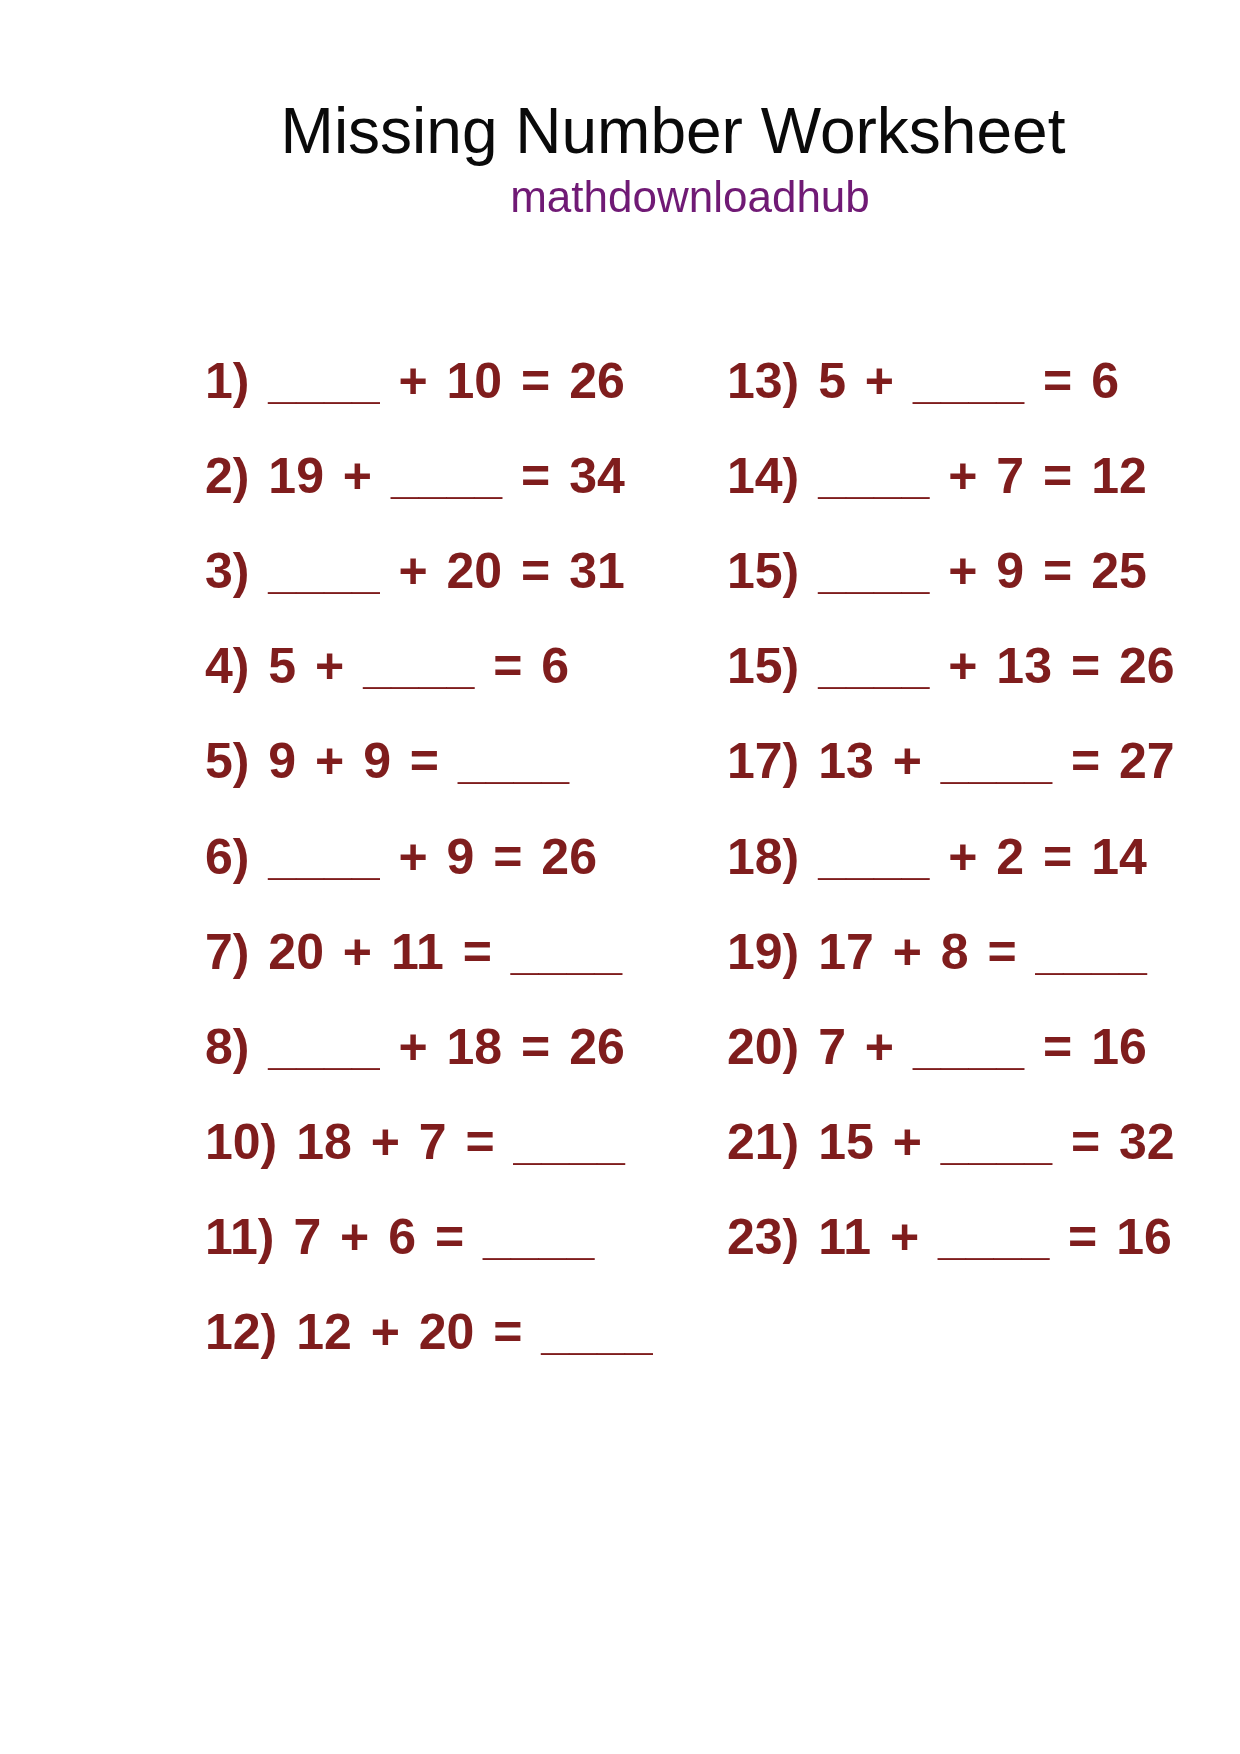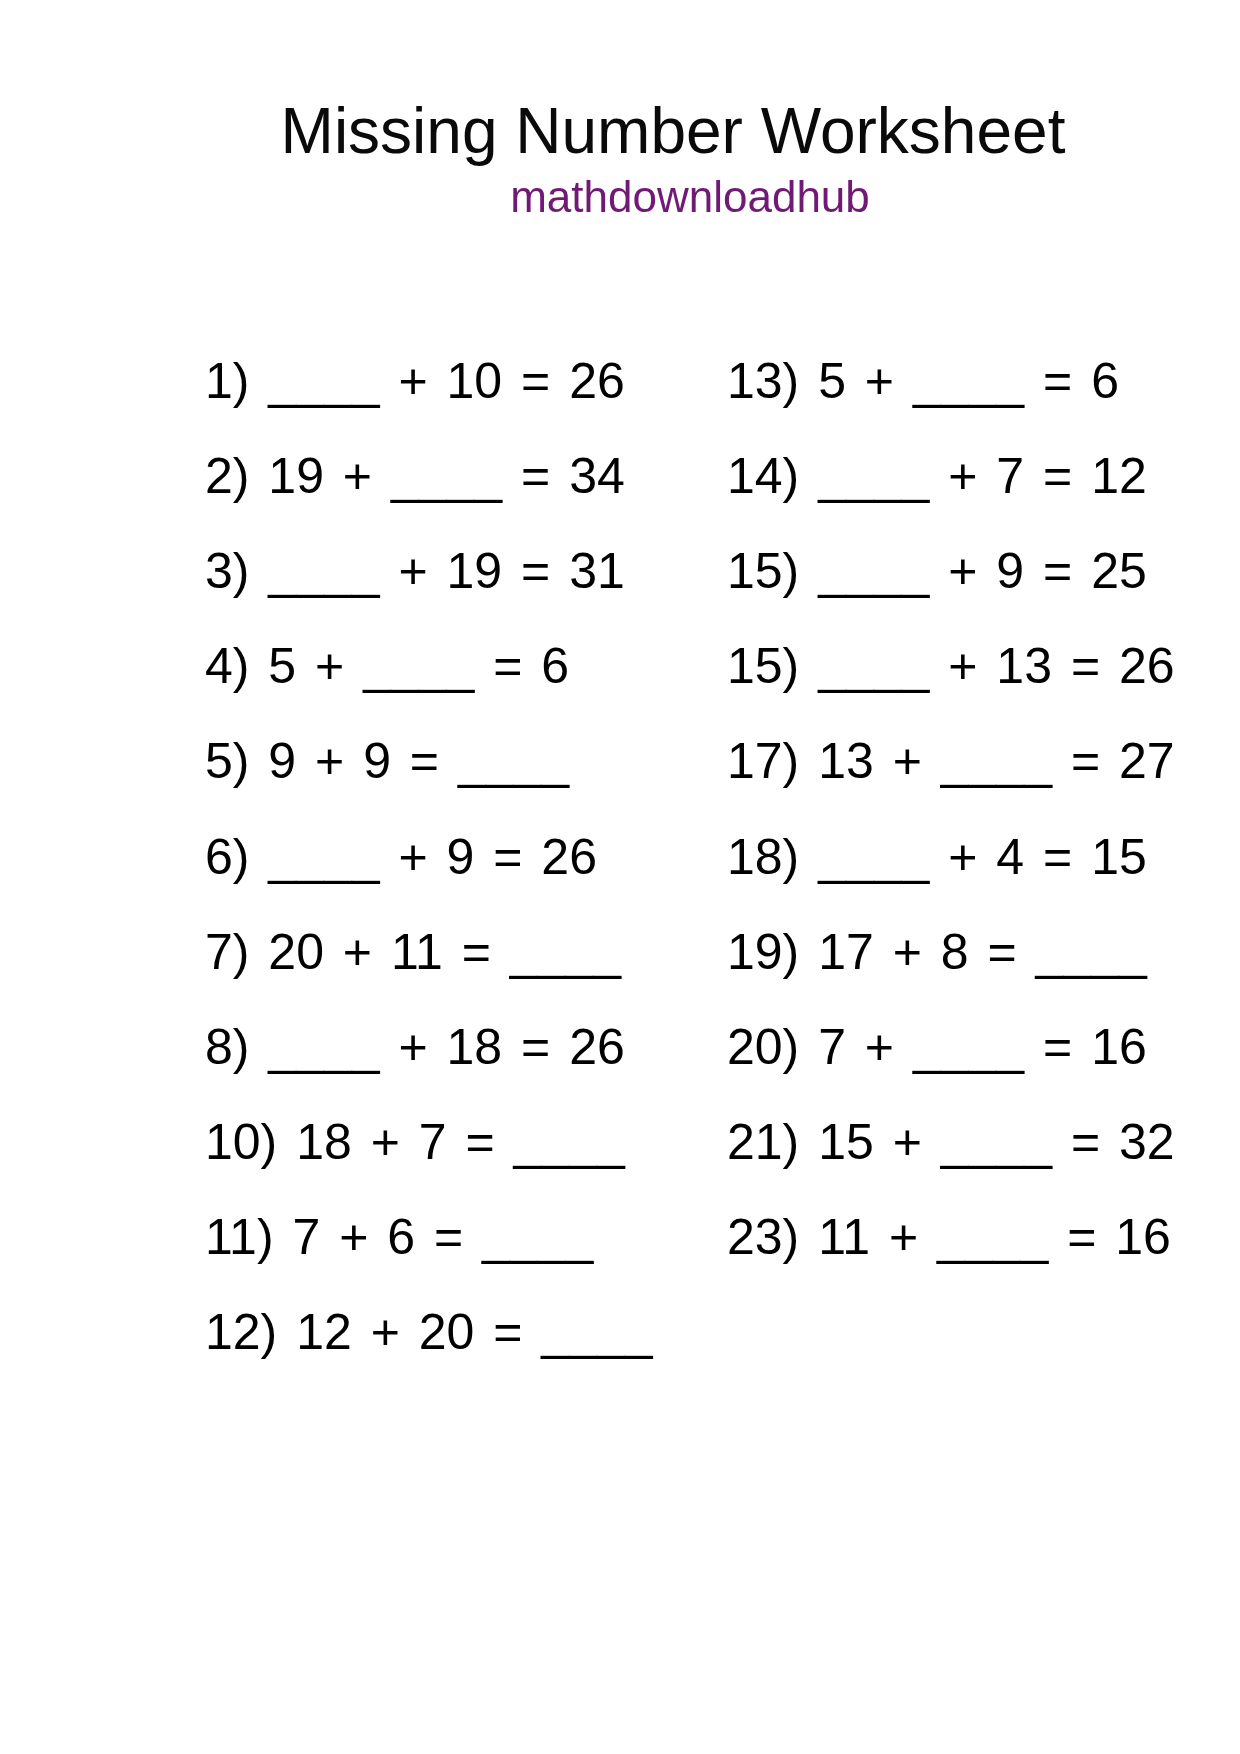--- a/index.html
+++ b/index.html
@@ -47,43 +47,43 @@
   .column.left  { left: 205px; }
   .column.right { left: 705px; margin-left: 22px; }
   .prob-row {
     height: 95.2px;
     display: flex;
     align-items: center;
   }
   .prob-text {
     font-size: 50px;
     line-height: 1;
-    font-weight: 400;
-    color: #000000;
+    font-weight: 700;
+    color: #7f1d1d;
     white-space: nowrap;
     word-spacing: 0.1em;
   }
 </style>
 </head>
 <body>
 
 <div class="page">
 
   <div class="title">Missing Number Worksheet</div>
   <div class="subtitle">mathdownloadhub</div>
 
   <div class="column left">
     <div class="prob-row">
         <span class="prob-text">1) ____ + 10 = 26</span>
       </div>
     <div class="prob-row">
         <span class="prob-text">2) 19 + ____ = 34</span>
       </div>
     <div class="prob-row">
-        <span class="prob-text">3) ____ + 19 = 31</span>
+        <span class="prob-text">3) ____ + 20 = 31</span>
       </div>
     <div class="prob-row">
         <span class="prob-text">4) 5 + ____ = 6</span>
       </div>
     <div class="prob-row">
         <span class="prob-text">5) 9 + 9 = ____</span>
       </div>
     <div class="prob-row">
         <span class="prob-text">6) ____ + 9 = 26</span>
       </div>
@@ -114,21 +114,21 @@
     <div class="prob-row">
         <span class="prob-text">15) ____ + 9 = 25</span>
       </div>
     <div class="prob-row">
         <span class="prob-text">15) ____ + 13 = 26</span>
       </div>
     <div class="prob-row">
         <span class="prob-text">17) 13 + ____ = 27</span>
       </div>
     <div class="prob-row">
-        <span class="prob-text">18) ____ + 4 = 15</span>
+        <span class="prob-text">18) ____ + 2 = 14</span>
       </div>
     <div class="prob-row">
         <span class="prob-text">19) 17 + 8 = ____</span>
       </div>
     <div class="prob-row">
         <span class="prob-text">20) 7 + ____ = 16</span>
       </div>
     <div class="prob-row">
         <span class="prob-text">21) 15 + ____ = 32</span>
       </div>

